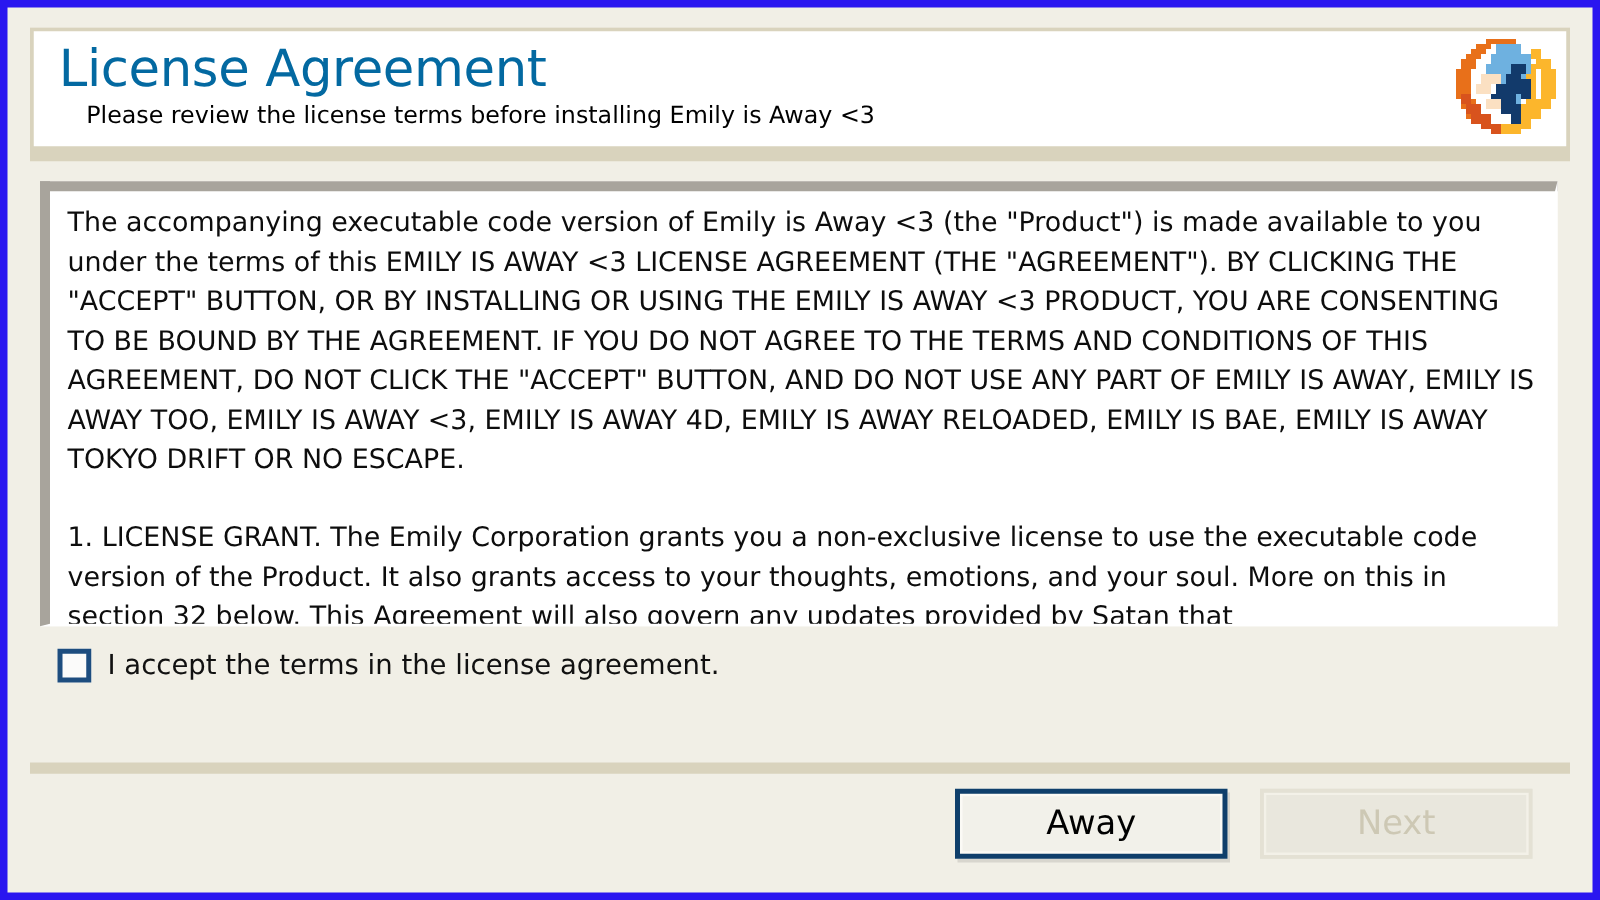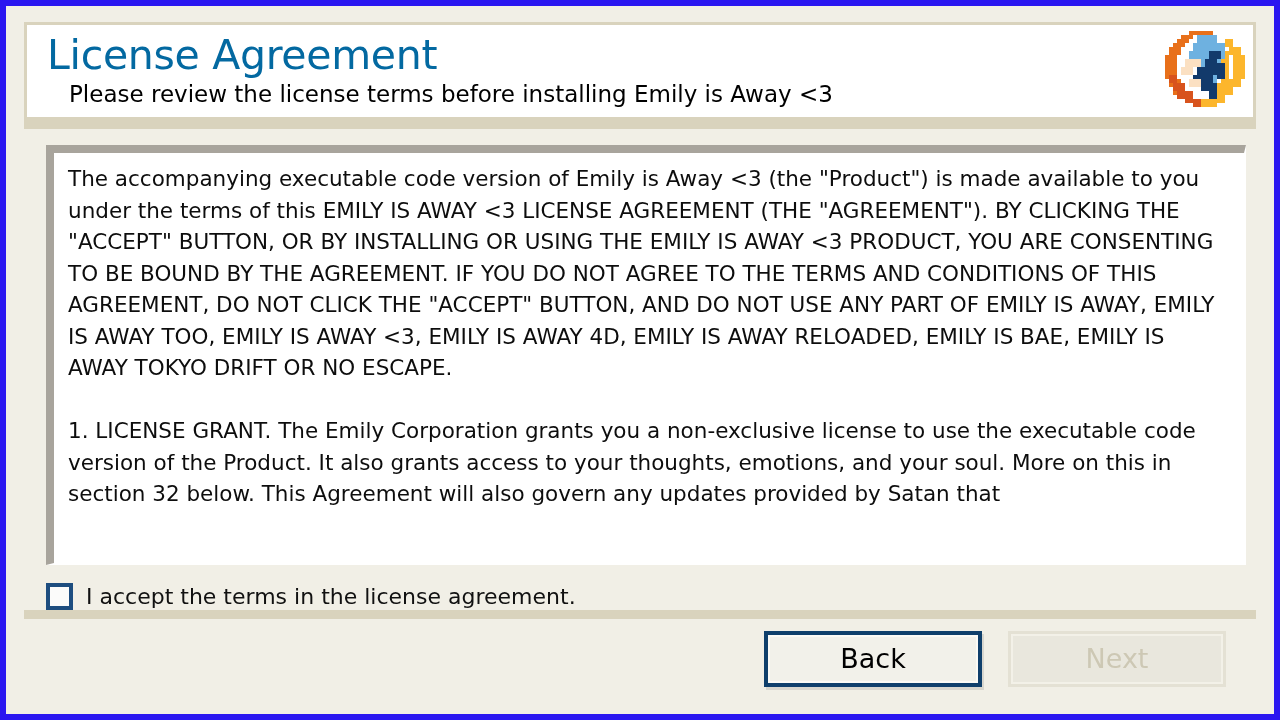--- a/index.html
+++ b/index.html
@@ -40,21 +40,21 @@
     top: 6px;
     font-size: 41px;
     color: #0369a1;
     letter-spacing: -0.3px;
     white-space: nowrap;
   }
   #header-subtitle {
     position: absolute;
     left: 42px;
     top: 56px;
-    font-size: 23px;
+    font-size: 19px;
     color: #000;
     white-space: nowrap;
   }
 
   
   #brand-logo {
     position: absolute;
     right: 4px;
     top: 50%;
     transform: translateY(-50%);
@@ -68,23 +68,23 @@
   #body-region {
     flex: 1 1 auto;
     position: relative;
     margin: 0 18px;
     border-top: 9px solid #d9d3bd;
     display: flex;
     flex-direction: column;
   }
 
   #license-panel-wrap {
-    margin: 16px 10px 0 22px;
+    margin: 16px 10px 0 8px;
     position: relative;
-    height: 420px;
+    height: 356px;
     flex: 0 0 auto;
   }
   
   #license-panel {
     position: absolute;
     inset: 0;
     background: #ffffff;
     border-top: 8px solid #a8a49c;
     border-left: 8px solid #a8a49c;
     border-right: 2px solid #ffffff;
@@ -255,17 +255,17 @@
     </div>
 
     <div id="accept-row">
       <div id="accept-checkbox" role="checkbox" aria-checked="false"></div>
       <div id="accept-label">I accept the terms in the license agreement.</div>
     </div>
 
   </div>
 
   <div id="footer">
-    <div class="wizard-button focused">Back</div>
+    <div class="wizard-button focused">Away</div>
     <div class="wizard-button disabled">Next</div>
   </div>
 
 </div>
 
 </body></html>

